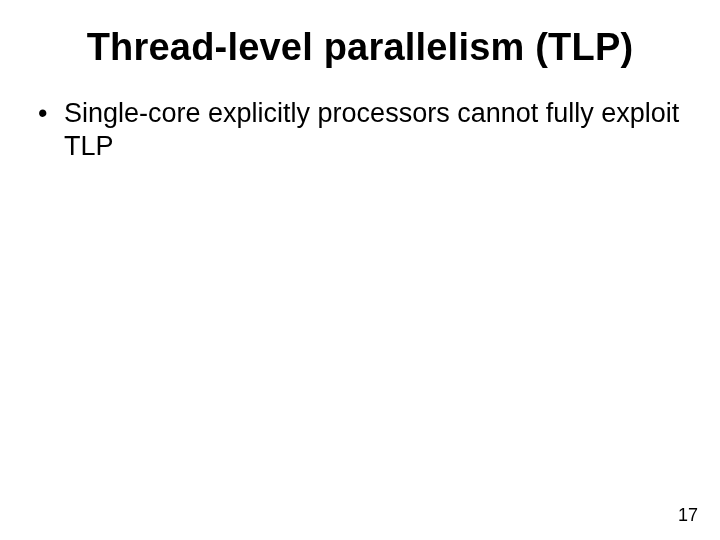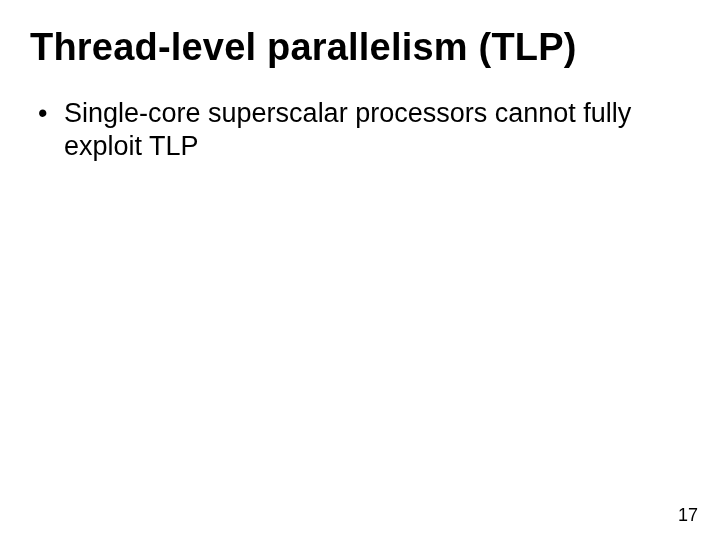--- a/index.html
+++ b/index.html
@@ -1,25 +1,25 @@
 <!DOCTYPE html>
 <html><head>
 <meta charset="utf-8">
 <style>
   * { margin: 0; padding: 0; box-sizing: border-box; }
   html, body { width: 720px; height: 540px; background: #fff; font-family: Arial, Helvetica, sans-serif; color: #000; }
   .slide { width: 720px; height: 540px; position: relative; padding: 20px 30px 30px 30px; }
-  .title { font-size: 38px; text-align: left; margin-top: 6px; margin-bottom: 28px; letter-spacing: 0.2px; }
+  .title { font-size: 38px; text-align: center; margin-top: 6px; margin-bottom: 28px; letter-spacing: 0.2px; }
   ul.bullets { list-style: none; padding-left: 8px; }
   ul.bullets li { position: relative; font-size: 27px; line-height: 1.22; padding-left: 26px; margin-bottom: 4px; }
   ul.bullets li::before { content: "•"; position: absolute; left: 0; top: 0; font-size: 27px; }
   .pagenum { position: absolute; right: 22px; bottom: 14px; font-size: 18px; }
 </style>
 </head>
 <body>
 
 <div class="slide">
   <h1 class="title">Thread-level parallelism (TLP)</h1>
   <ul class="bullets">
-    <li>Single-core superscalar processors cannot fully exploit TLP</li>
+    <li>Single-core explicitly processors cannot fully exploit TLP</li>
   </ul>
   <div class="pagenum">17</div>
 </div>
 
 </body></html>

